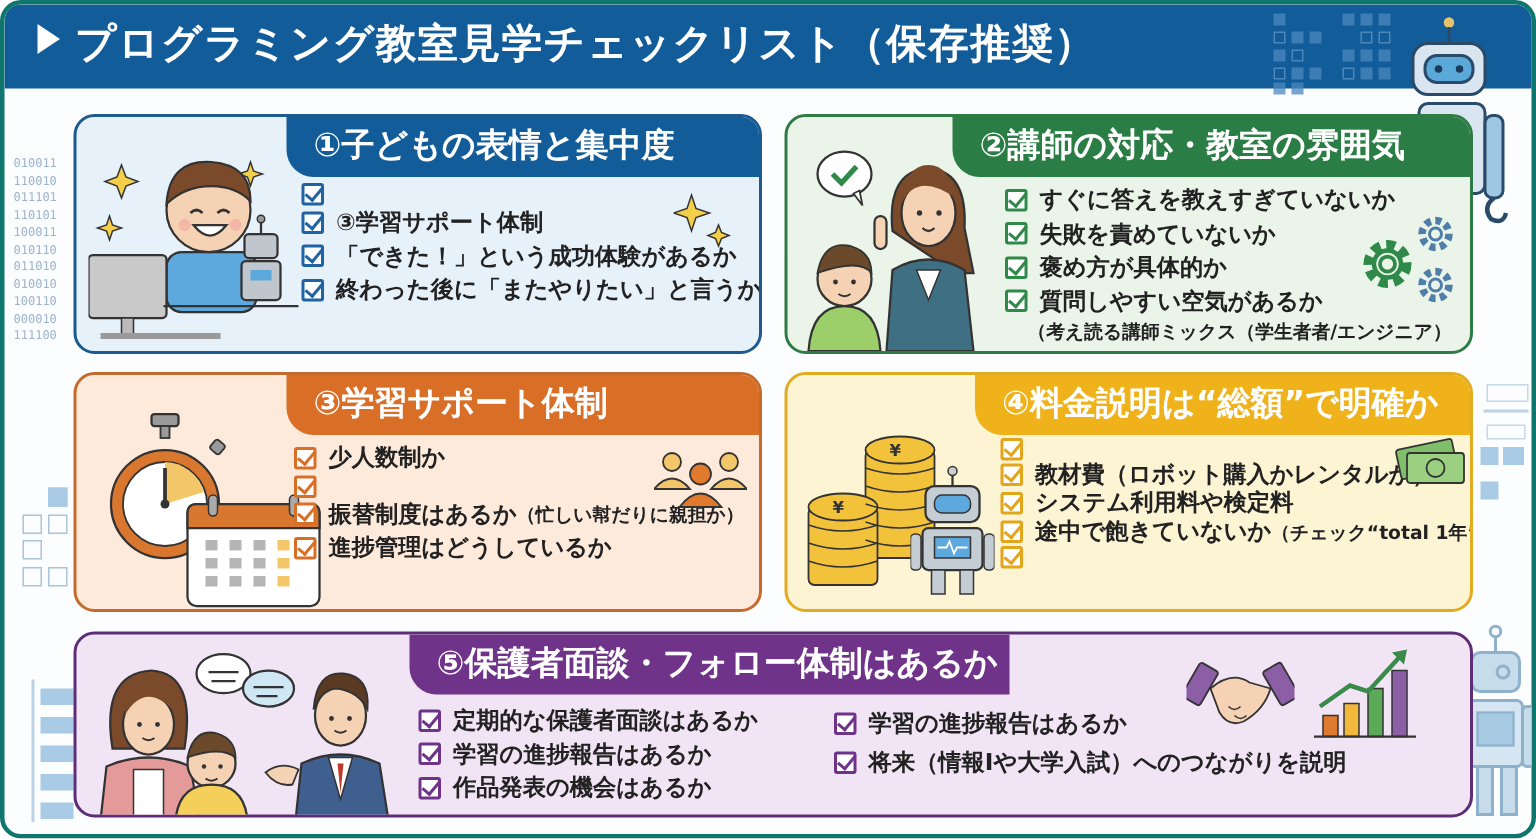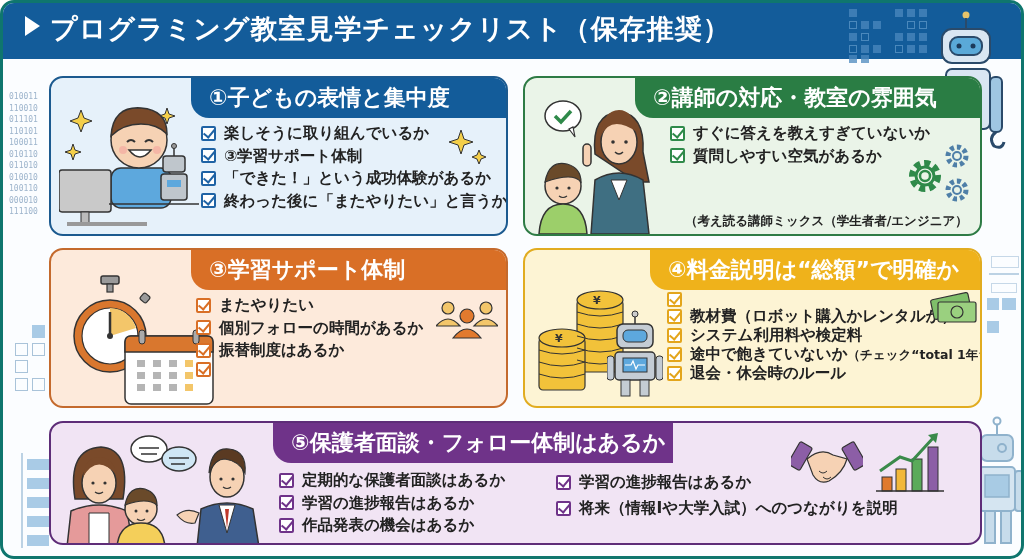--- a/index.html
+++ b/index.html
@@ -20,21 +20,21 @@
   }
   .title-tri {
     display: inline-block; width: 0; height: 0; border-top: 10px solid transparent; border-bottom: 10px solid transparent;
     border-left: 15px solid #fff; margin-right: 10px; vertical-align: 2px;
   }
   .px-deco { position: absolute; top: 4px; }
   .px-deco span { position: absolute; width: 8px; height: 8px; background: #4c88bd; opacity: .75; }
   .px-deco span.o { background: transparent; border: 1px solid #5e97c7; }
 
   .binary {
-    position: absolute; left: 6px; top: 88px; font-family: "DejaVu Sans Mono", monospace; font-size: 8px;
+    position: absolute; left: 6px; top: 100px; font-family: "DejaVu Sans Mono", monospace; font-size: 8px;
     color: #9db4cc; line-height: 11.5px; white-space: pre;
   }
   .deco-sq { position: absolute; width: 13px; height: 13px; border: 1.5px solid #a9c3d9; }
   .deco-sq.f { background: #a9cbe6; border-color: #a9cbe6; }
   .deco-bar { position: absolute; height: 11px; background: #a9cbe6; }
   .deco-line { position: absolute; background: #bcd2e4; }
 
   .panel {
     position: absolute; border-radius: 14px; border: 2.5px solid; overflow: hidden;
   }
@@ -191,21 +191,20 @@
       <line x1="50" y1="116" x2="140" y2="116" stroke="#333" stroke-width="1.5"></line>
       <line x1="115" y1="60" x2="115" y2="68" stroke="#333" stroke-width="1.5"></line>
         <circle cx="115" cy="58" r="2.5" fill="#999" stroke="#333"></circle>
       <rect x="104" y="68" width="22" height="16" rx="3" fill="#bfc6cc" stroke="#333" stroke-width="1.5"></rect>
       <rect x="102" y="86" width="26" height="26" rx="3" fill="#bfc6cc" stroke="#333" stroke-width="1.5"></rect>
       <rect x="108" y="92" width="14" height="7" fill="#5da8dd"></rect>
     </svg>
     <ul class="items" style="left:150px;top:44px">
       <li>
           <span class="cb"></span>
-          <span>楽しそうに取り組んでいるか</span>
         </li>
       <li>
           <span class="cb"></span>
           <span>③学習サポート体制</span>
         </li>
       <li>
           <span class="cb"></span>
           <span>「できた！」という成功体験があるか</span>
         </li>
       <li>
@@ -241,20 +240,28 @@
       <path d="M26 110 q4 3 8 0" fill="none" stroke="#333" stroke-width="1.2"></path>
       <path d="M6 148 q2 -30 24 -30 q22 0 24 30z" fill="#9ccf6a" stroke="#333" stroke-width="1.5"></path>
     </svg>
     <ul class="items" style="left:145px;top:44px">
       <li>
           <span class="cb" style="color:#2f8a4a"></span>
           <span>すぐに答えを教えすぎていないか</span>
         </li>
       <li>
           <span class="cb" style="color:#2f8a4a"></span>
+          <span>失敗を責めていないか</span>
+        </li>
+      <li>
+          <span class="cb" style="color:#2f8a4a"></span>
+          <span>褒め方が具体的か</span>
+        </li>
+      <li>
+          <span class="cb" style="color:#2f8a4a"></span>
           <span>質問しやすい空気があるか</span>
         </li>
     </ul>
     <div class="note" style="left:160px;top:135px">（考え読る講師ミックス（学生者者/エンジニア）</div>
     <svg class="ill" style="left:378px;top:62px" width="70" height="70" viewBox="0 0 70 70">
       <g transform="translate(22,36)">
           <circle r="13" fill="none" stroke="#2f8a4a" stroke-width="6" stroke-dasharray="6 4"></circle>
           <circle r="9" fill="none" stroke="#2f8a4a" stroke-width="3"></circle>
           <circle r="5" fill="#eaf4e8" stroke="#2f8a4a" stroke-width="2.5"></circle>
         </g>
@@ -297,32 +304,33 @@
           <rect x="62" y="44" width="8" height="7" fill="#f3c66a"></rect>
         <rect x="14" y="56" width="8" height="7"></rect>
           <rect x="30" y="56" width="8" height="7"></rect>
           <rect x="46" y="56" width="8" height="7"></rect>
           <rect x="62" y="56" width="8" height="7" fill="#f3c66a"></rect>
       </g>
     </svg>
     <ul class="items" style="left:145px;top:44px">
       <li>
           <span class="cb" style="color:#d96f26"></span>
-          <span>またやりたい</span>
+          <span>少人数制か</span>
         </li>
       <li>
           <span class="cb" style="color:#d96f26"></span>
-          <span>個別フォローの時間があるか</span>
         </li>
       <li>
           <span class="cb" style="color:#d96f26"></span>
           <span>振替制度はあるか</span>
+          <span class="sub">（忙しい幇だりに親担か）</span>
         </li>
       <li>
           <span class="cb" style="color:#d96f26"></span>
+          <span>進捗管理はどうしているか</span>
         </li>
     </ul>
     <svg class="ill" style="left:385px;top:50px" width="62" height="40" viewBox="0 0 62 40">
       <circle cx="12" cy="8" r="6" fill="#f3c66a" stroke="#333" stroke-width="1.2"></circle>
         <path d="M0 26 q12 -14 24 0z" fill="#f3c66a" stroke="#333" stroke-width="1.2"></path>
       <circle cx="50" cy="8" r="6" fill="#f3c66a" stroke="#333" stroke-width="1.2"></circle>
         <path d="M38 26 q12 -14 24 0z" fill="#f3c66a" stroke="#333" stroke-width="1.2"></path>
       <circle cx="31" cy="16" r="7" fill="#e27a2e" stroke="#333" stroke-width="1.2"></circle>
         <path d="M17 38 q14 -18 28 0z" fill="#e27a2e" stroke="#333" stroke-width="1.2"></path>
     </svg>
@@ -369,21 +377,20 @@
           <span class="cb" style="color:#e3a51b"></span>
           <span>システム利用料や検定料</span>
         </li>
       <li style="line-height:19px">
           <span class="cb" style="color:#e3a51b"></span>
           <span>途中で飽きていないか</span>
           <span class="sub">（チェック“total 1年”!</span>
         </li>
       <li style="line-height:19px">
           <span class="cb" style="color:#e3a51b"></span>
-          <span>退会・休会時のルール</span>
         </li>
     </ul>
     <svg class="ill" style="left:405px;top:42px" width="48" height="32" viewBox="0 0 48 32">
       <rect x="2" y="4" width="38" height="20" rx="2" transform="rotate(-12 21 14)" fill="#7fbf6a" stroke="#333" stroke-width="1.2"></rect>
       <rect x="8" y="10" width="38" height="20" rx="2" fill="#9ad07f" stroke="#333" stroke-width="1.2"></rect>
       <ellipse cx="27" cy="20" rx="6" ry="6" fill="none" stroke="#333" stroke-width="1.2"></ellipse>
     </svg>
   </section>
 
   <section class="panel p5">

